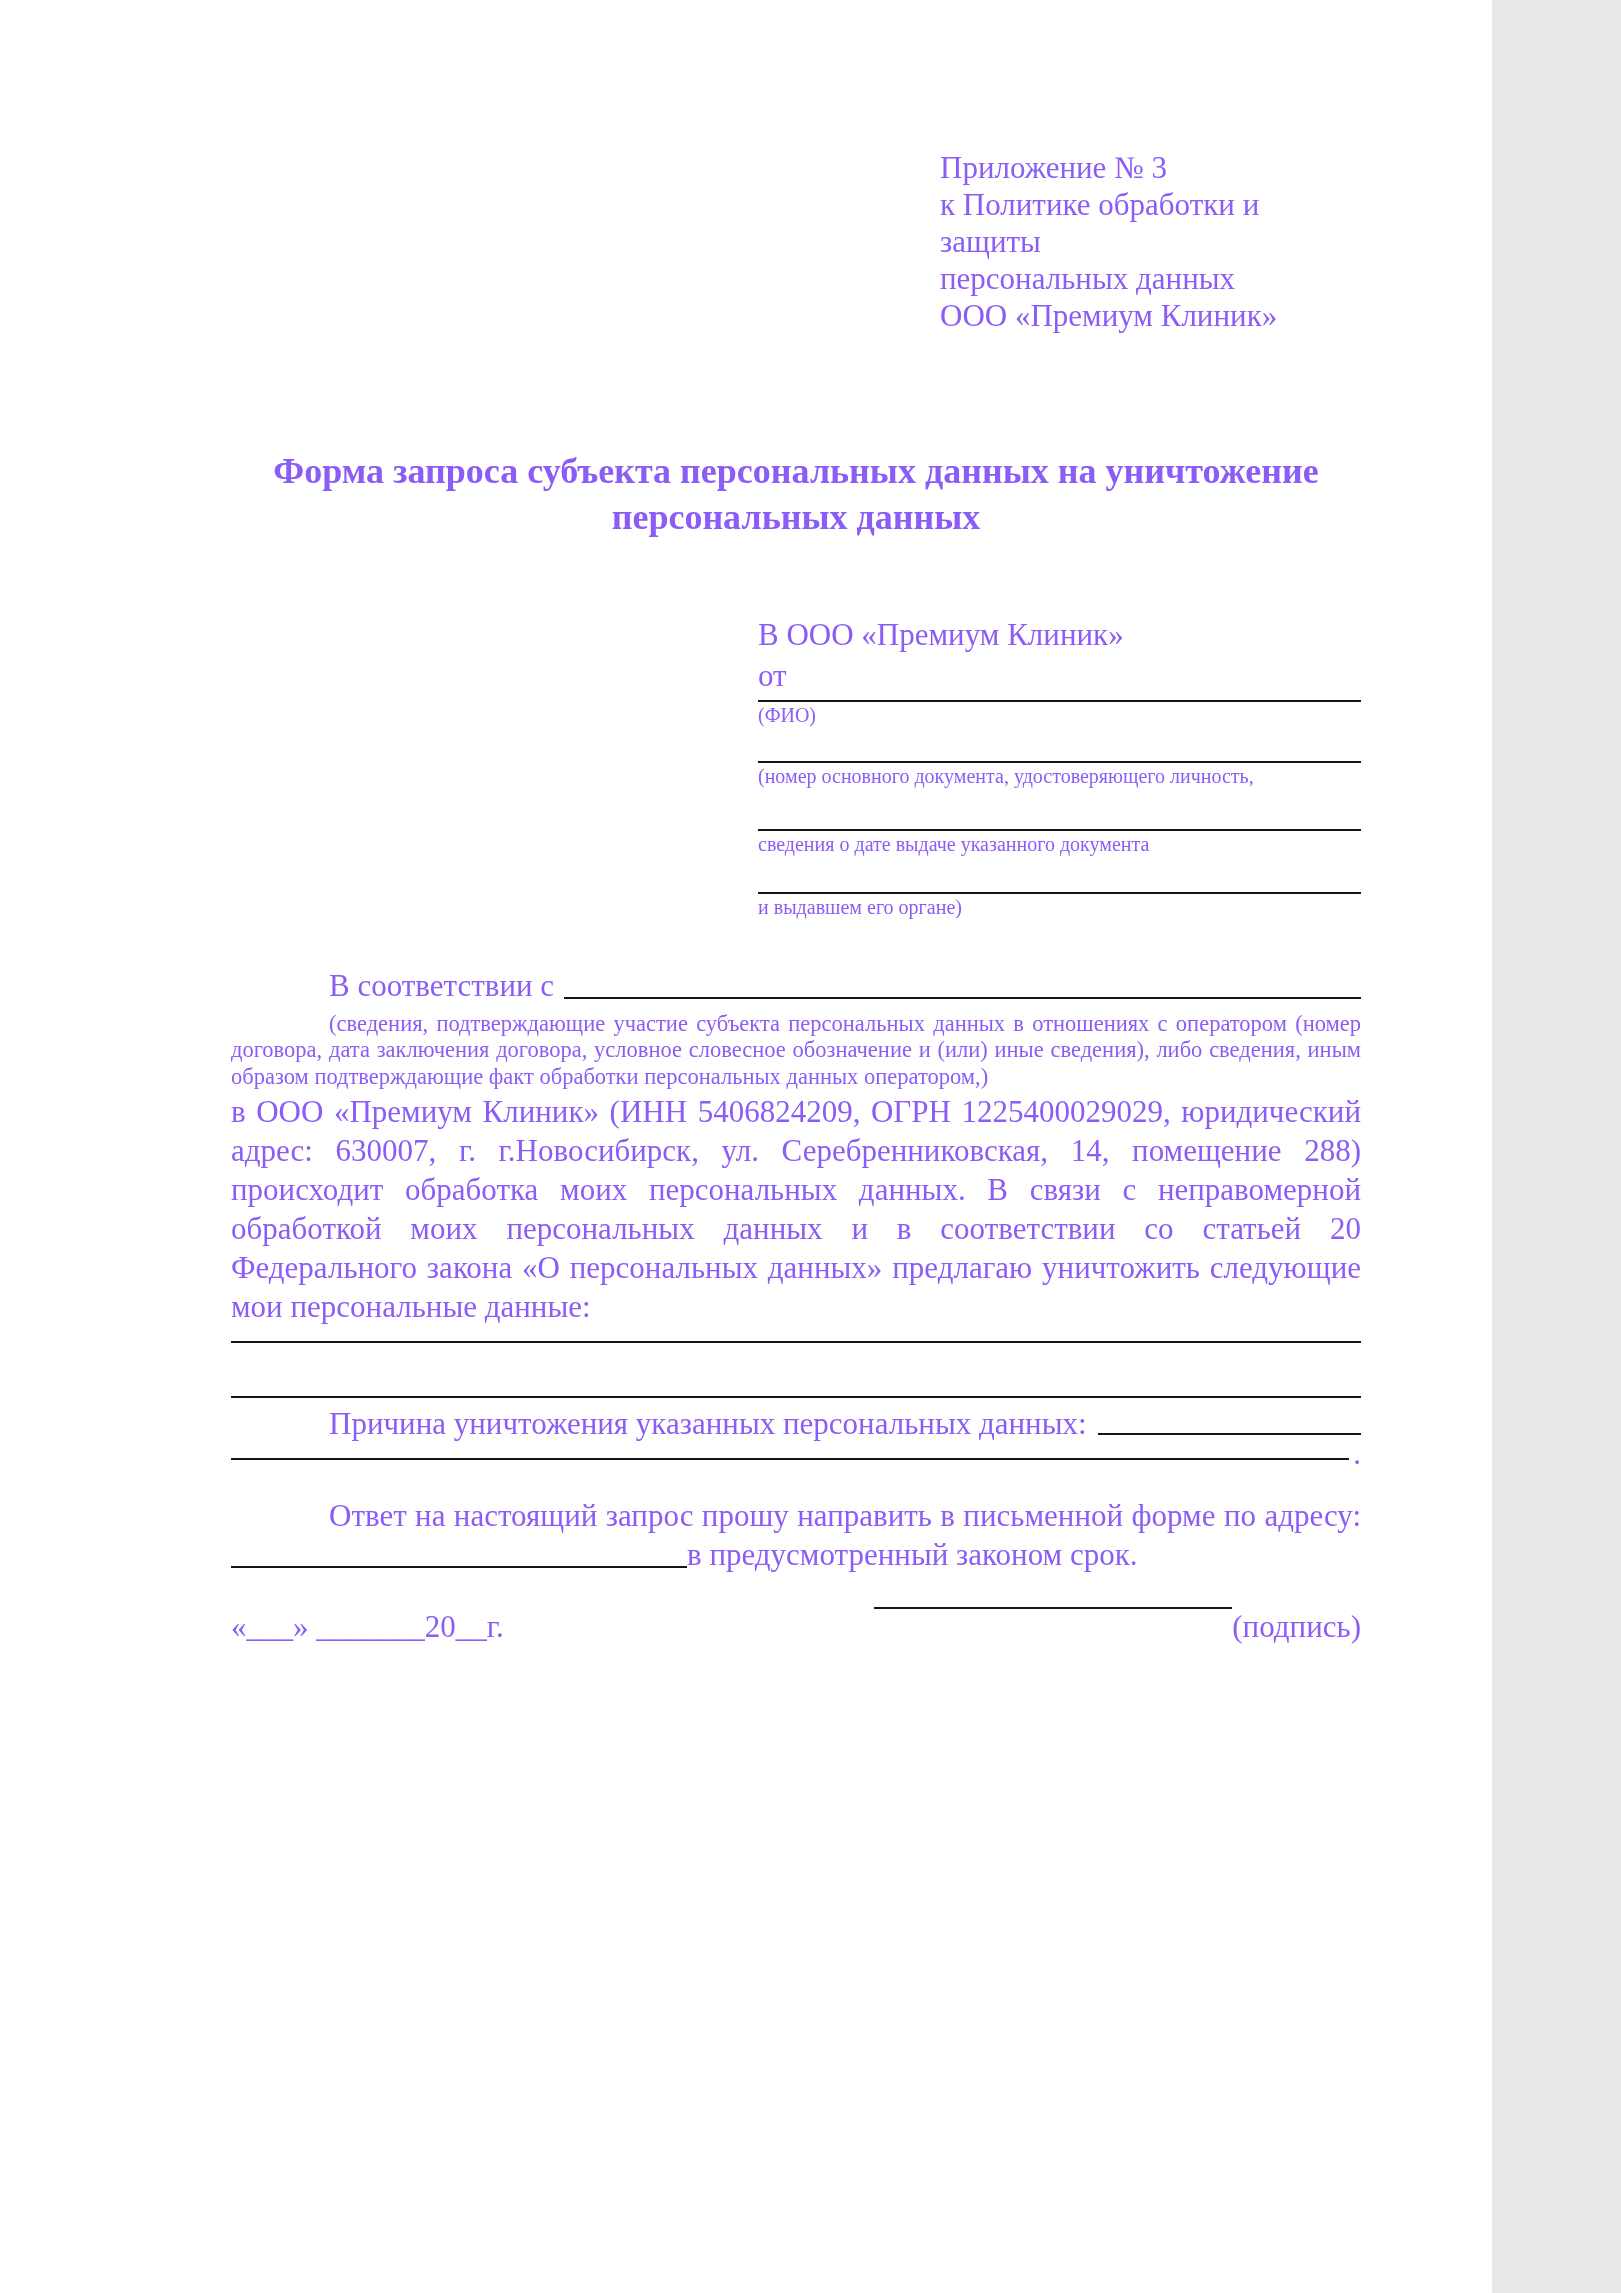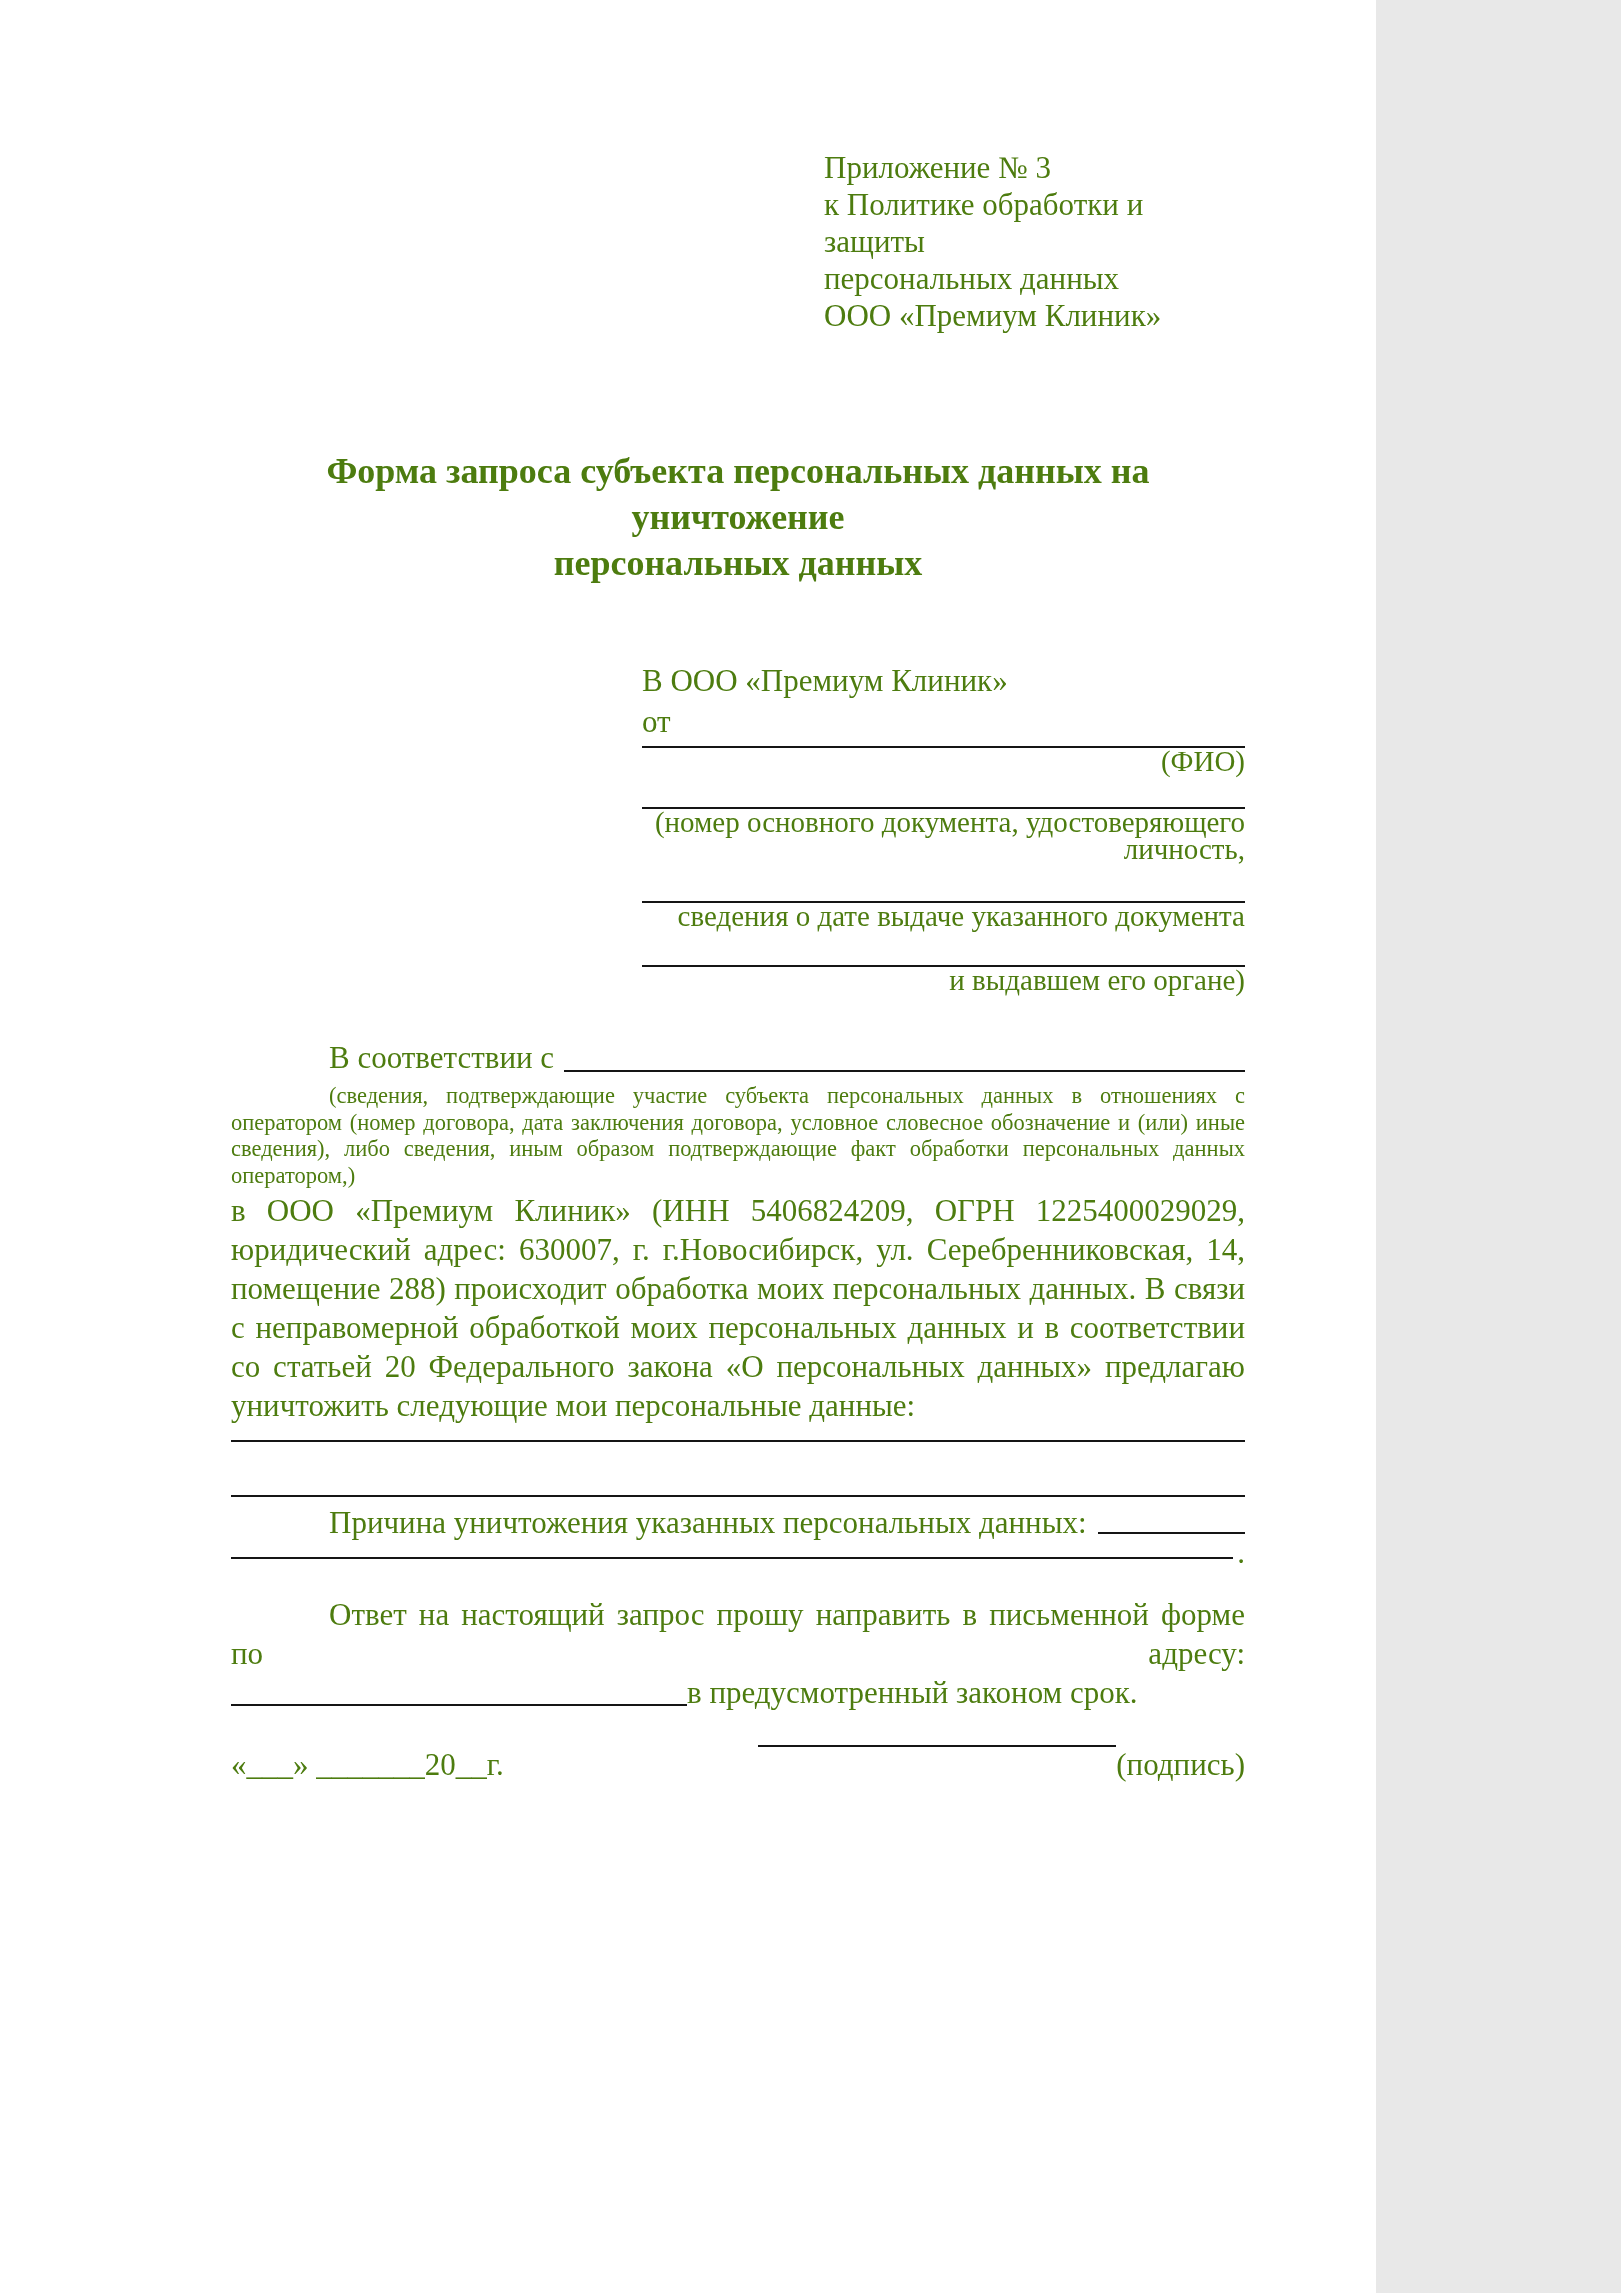--- a/index.html
+++ b/index.html
@@ -1,44 +1,44 @@
 <!DOCTYPE html>
 <html lang="ru"><head>
 <meta charset="utf-8">
 <style>
   html,body{margin:0;padding:0;background:#e8e8e8;}
   .page{
     position:relative;
-    width:1376px;height:2294px;
+    width:1492px;height:2294px;
     background:#ffffff;
     box-sizing:border-box;
     padding:149px 131px 0 231px;           
     font-family:"Liberation Serif","DejaVu Serif",serif;
-    color:#4d7c0f;
+    color:#8b5cf6;
     font-size:31px;
     line-height:39px;
   }
   
   .appendix{width:421px;margin-left:auto;line-height:37px;white-space:pre-line;}
   
   .title{
     margin-top:114px;
     text-align:center;
     font-weight:bold;
     font-size:36px;
     line-height:46px;
     white-space:pre-line;
   }
   
   .addressee{margin-top:74px;width:603px;margin-left:auto;}
   .addressee .line{line-height:41px;}
   .field .blank{border-bottom:2.9px solid #151515;}
   .field .caption{
-    text-align:right;
-    font-size:29px;
+    text-align:left;
+    font-size:20px;
     line-height:26.5px;
   }
   .b4{height:3.9px;} .b34{height:33px;} .b40{height:39px;} .b36{height:35px;}
   
   .row{display:flex;align-items:flex-end;}
   .fill{flex:1;border-bottom:2.9px solid #151515;margin-bottom:5.9px;}
   .accordance{margin-top:45px;}
   .accordance .label{margin-left:98px;white-space:nowrap;padding-right:9.8px;}
   .note{
     margin-top:5.9px;

